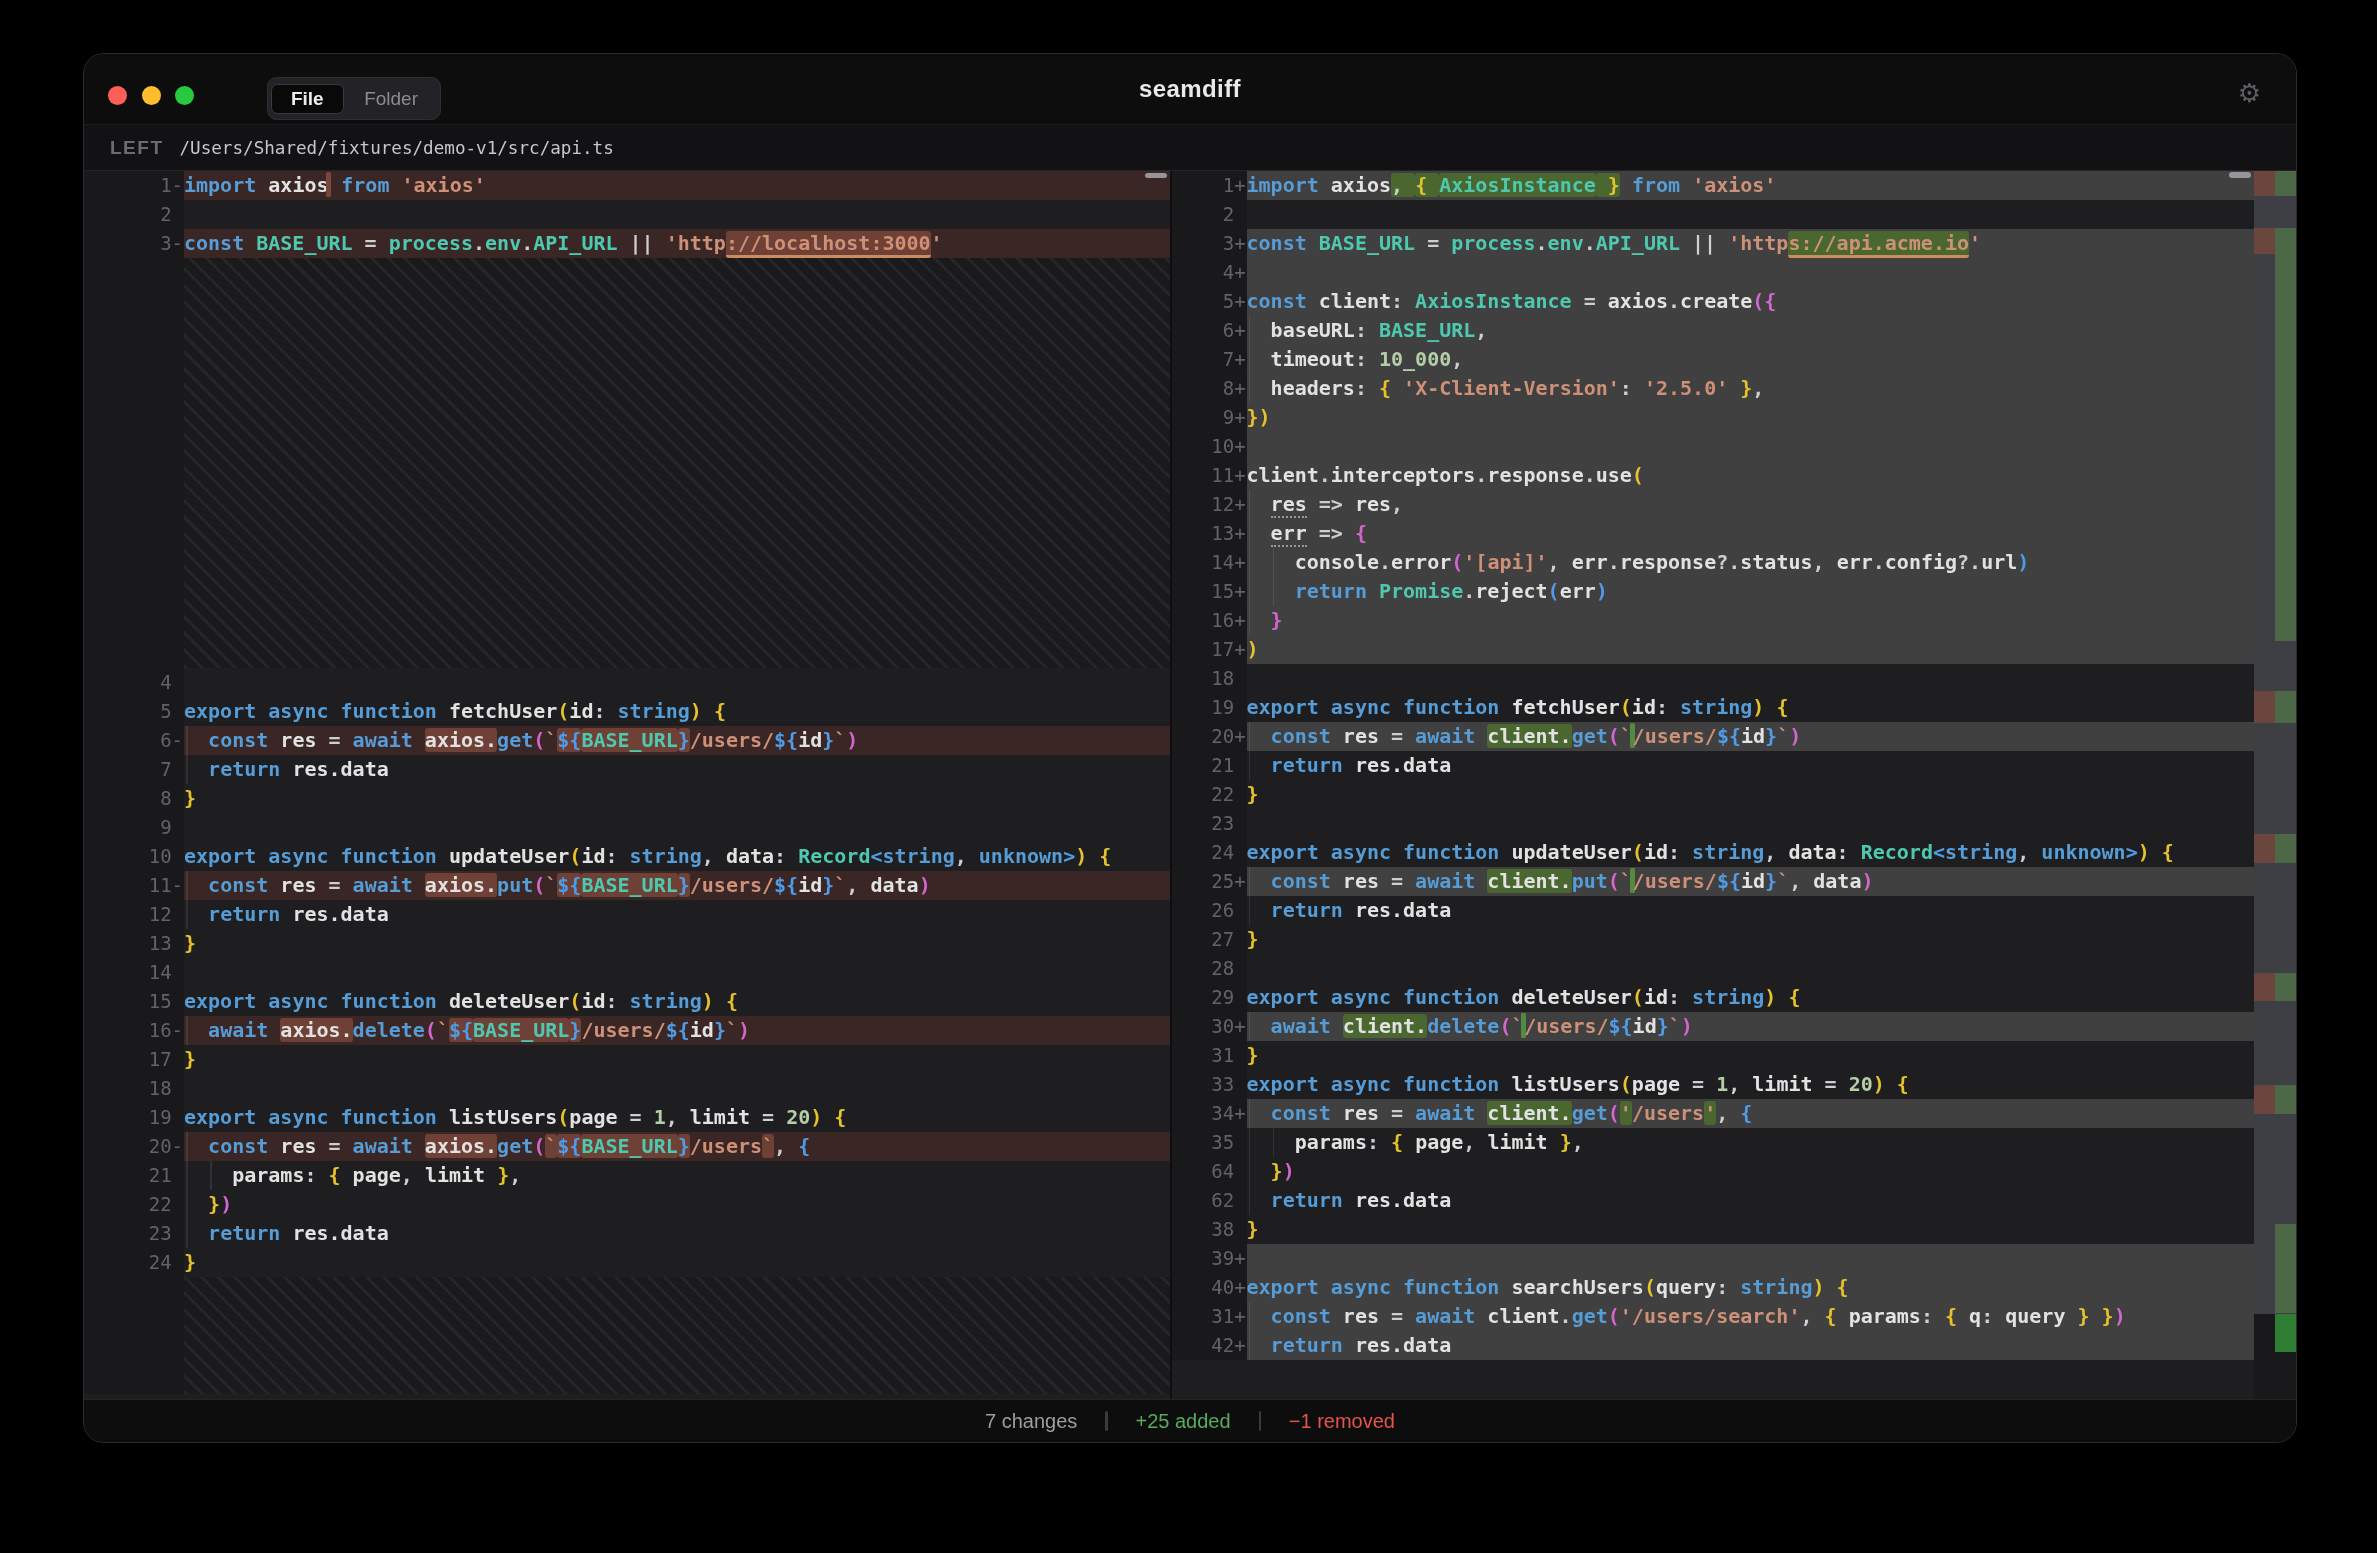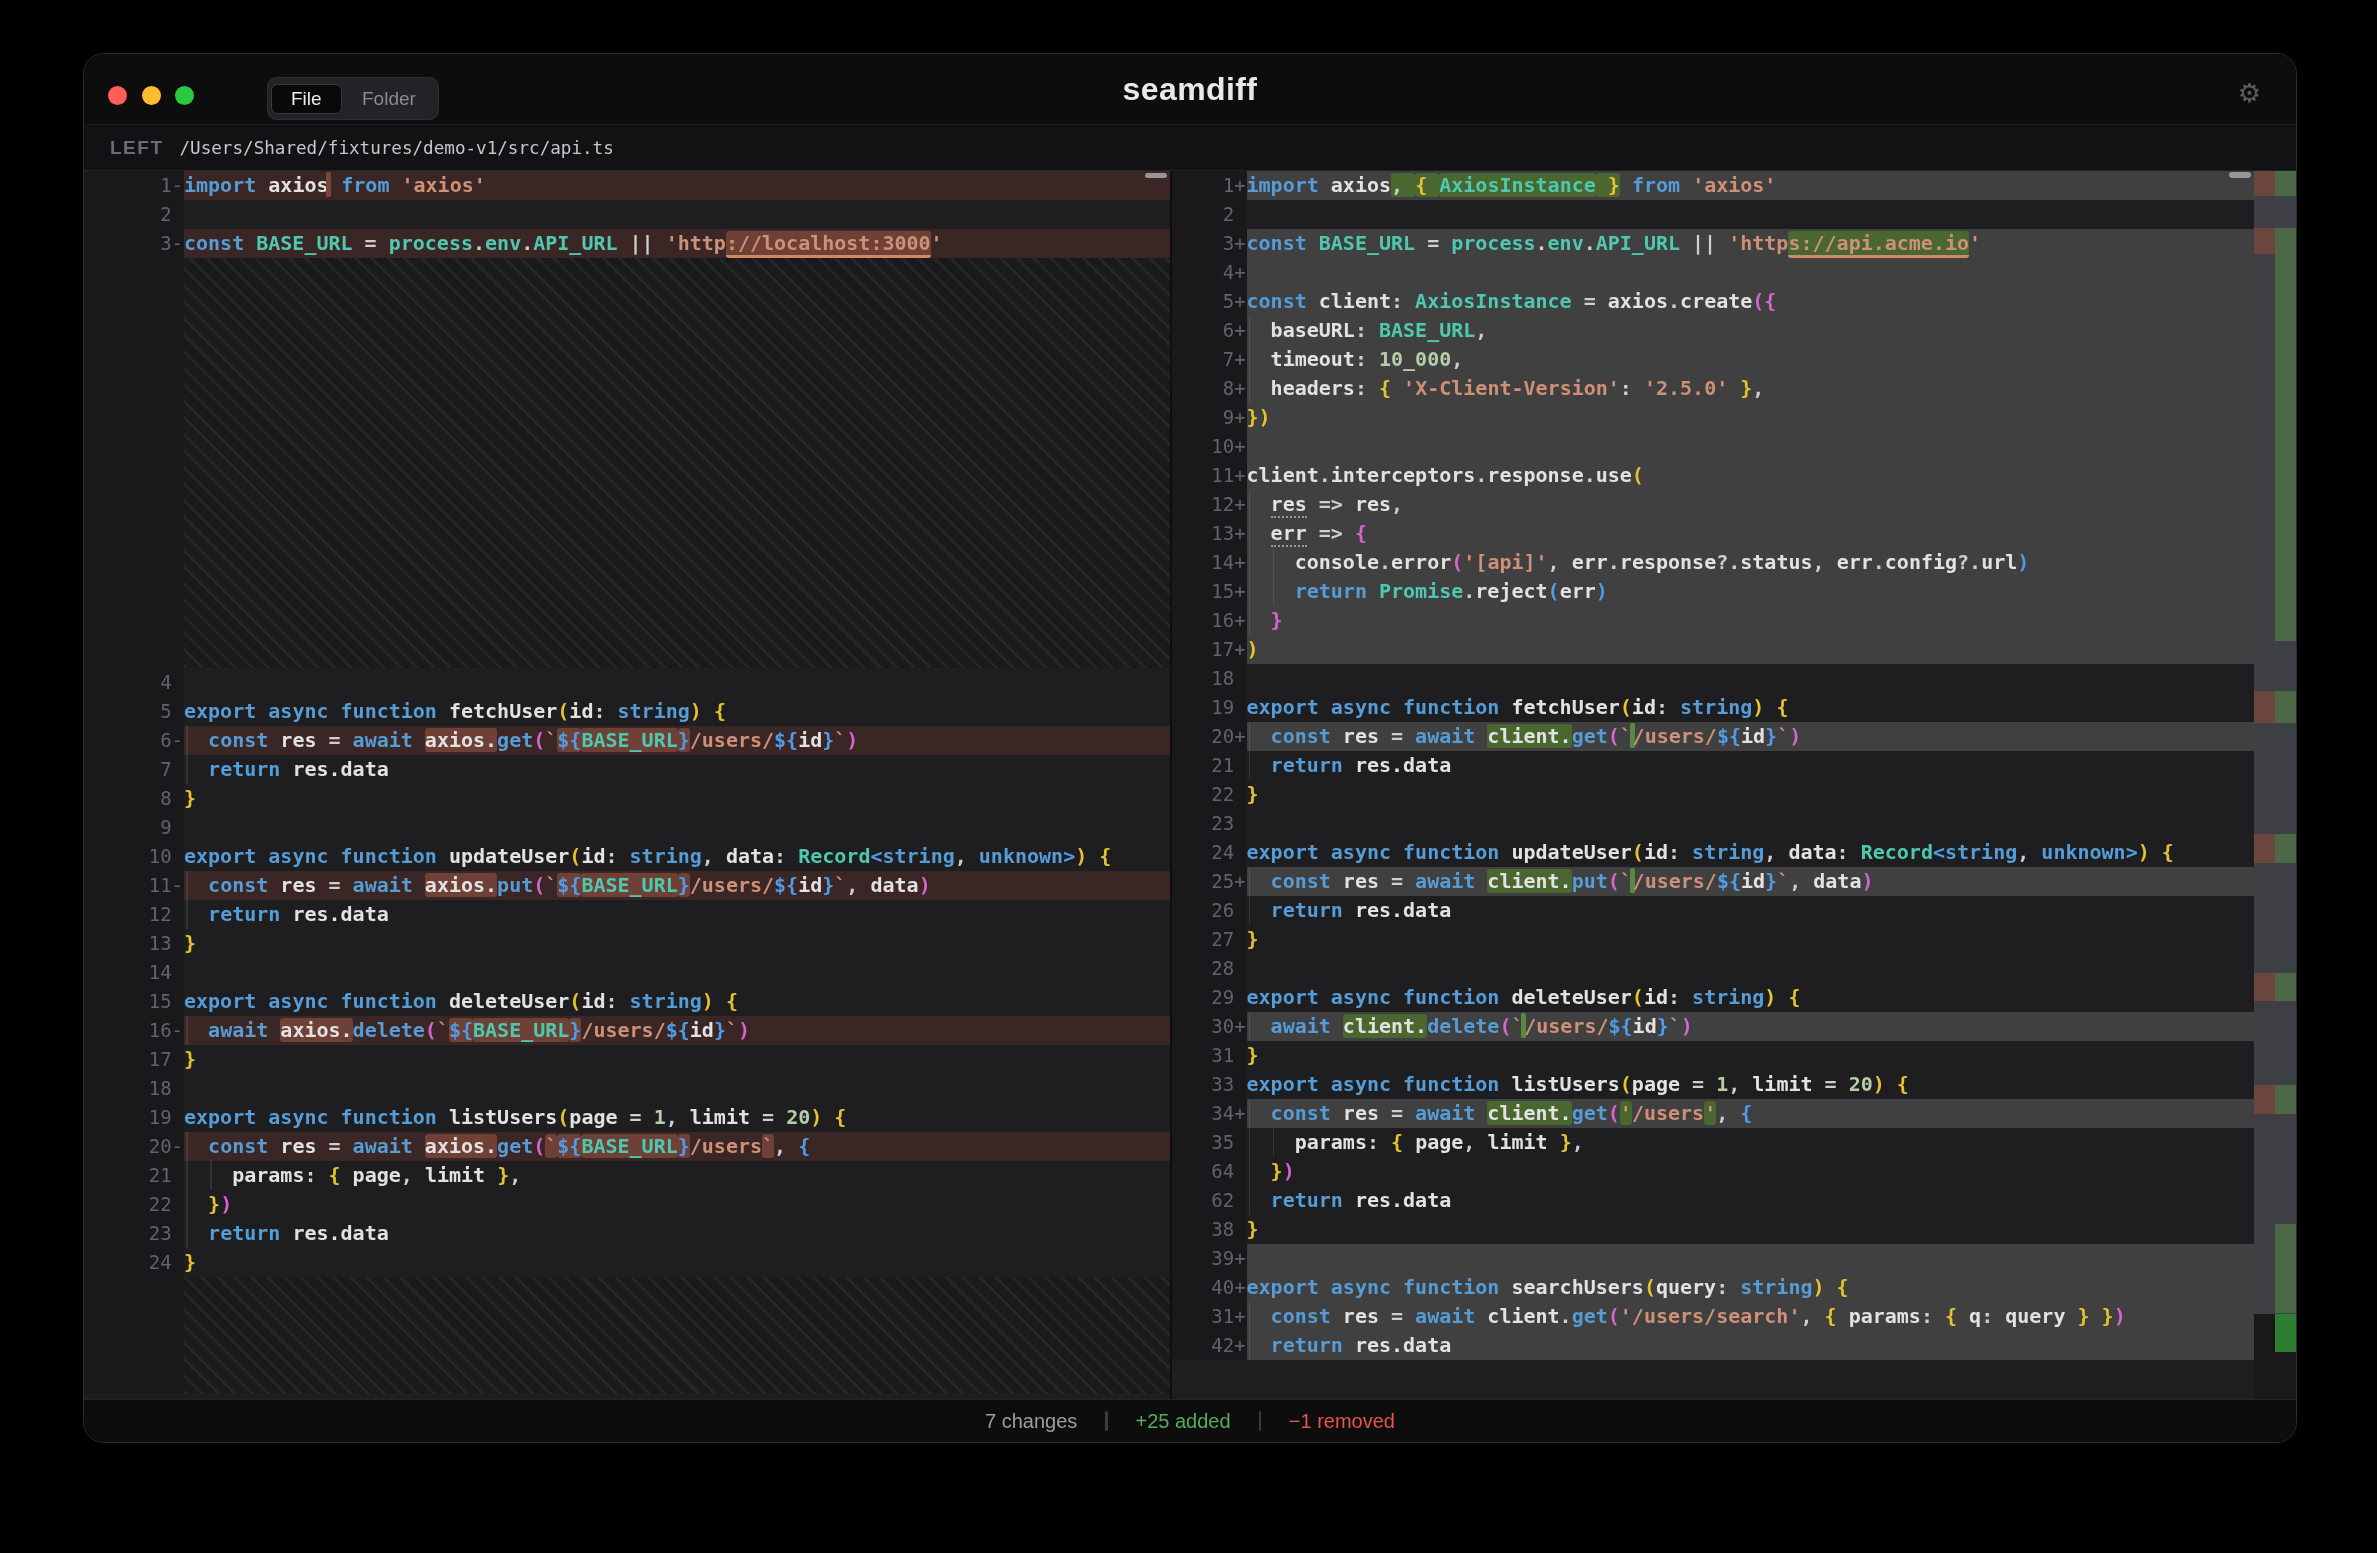--- a/index.html
+++ b/index.html
@@ -10,23 +10,23 @@
     display:flex;flex-direction:column;}
   
   #titlebar{height:70px;flex:0 0 70px;position:relative;background:#0d0d0e;}
   .tl{position:absolute;top:31.5px;width:19px;height:19px;border-radius:50%;}
   #tl-close{left:24px;background:#ff5f57;}
   #tl-min{left:58px;background:#febc2e;}
   #tl-zoom{left:91px;background:#28c840;}
   #mode-toggle{position:absolute;left:183px;top:23.4px;height:35px;background:#232327;border:0.7px solid #2f2f33;
     border-radius:9.5px;display:flex;align-items:center;padding:2.9px;gap:1.5px;}
   .mode-opt{padding:0 19px;height:28px;display:flex;align-items:center;font-size:19px;color:#8b8b91;border-radius:6.6px;}
-  .mode-opt.active{background:#09090a;color:#ececee;border:0.7px solid #3a3a3e;font-weight:400;}
+  .mode-opt.active{background:#09090a;color:#ececee;border:0.7px solid #3a3a3e;font-weight:700;}
   #app-title{position:absolute;left:0;right:0;top:0;height:70px;display:flex;align-items:center;justify-content:center;
-    font-size:32px;font-weight:700;color:#e9e9ea;letter-spacing:0.4px;}
+    font-size:24px;font-weight:700;color:#e9e9ea;letter-spacing:0.4px;}
   #gear{position:absolute;right:35px;top:26px;font-size:26px;color:#5c5c62;line-height:26px;}
   
   #headers{height:45px;flex:0 0 45px;display:flex;border-top:0.7px solid #1c1c1e;border-bottom:0.7px solid #242427;background:#121214;}
   .phead{display:flex;align-items:center;gap:16px;padding-left:26px;box-sizing:border-box;}
   #phead-left{width:1086px;}
   #phead-right{width:1127px;border-left:2.2px solid #060607;}
   .plabel{font-size:19px;font-weight:700;letter-spacing:1.5px;color:#6b6b72;}
   .ppath{font-family:"DejaVu Sans Mono",monospace;font-size:17.6px;color:#c7c7cb;}
   
   #content{height:1228px;flex:0 0 1228px;display:flex;overflow:hidden;background:#1e1e20;}

